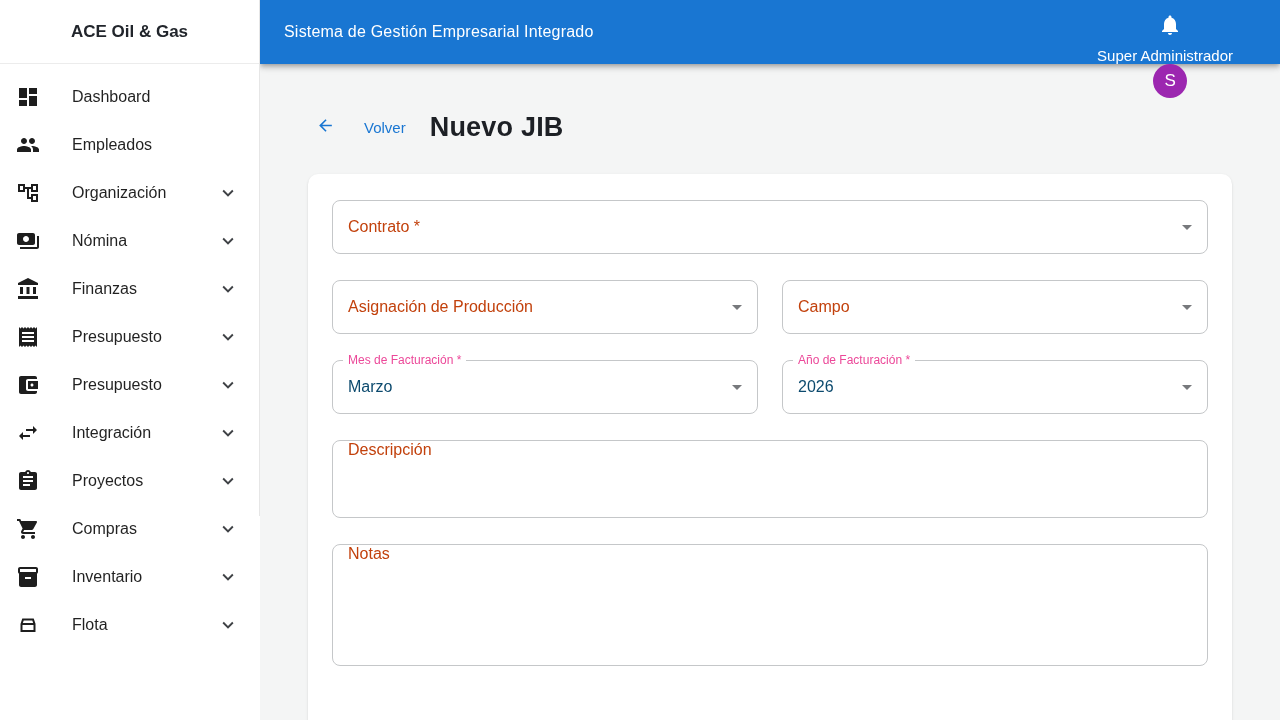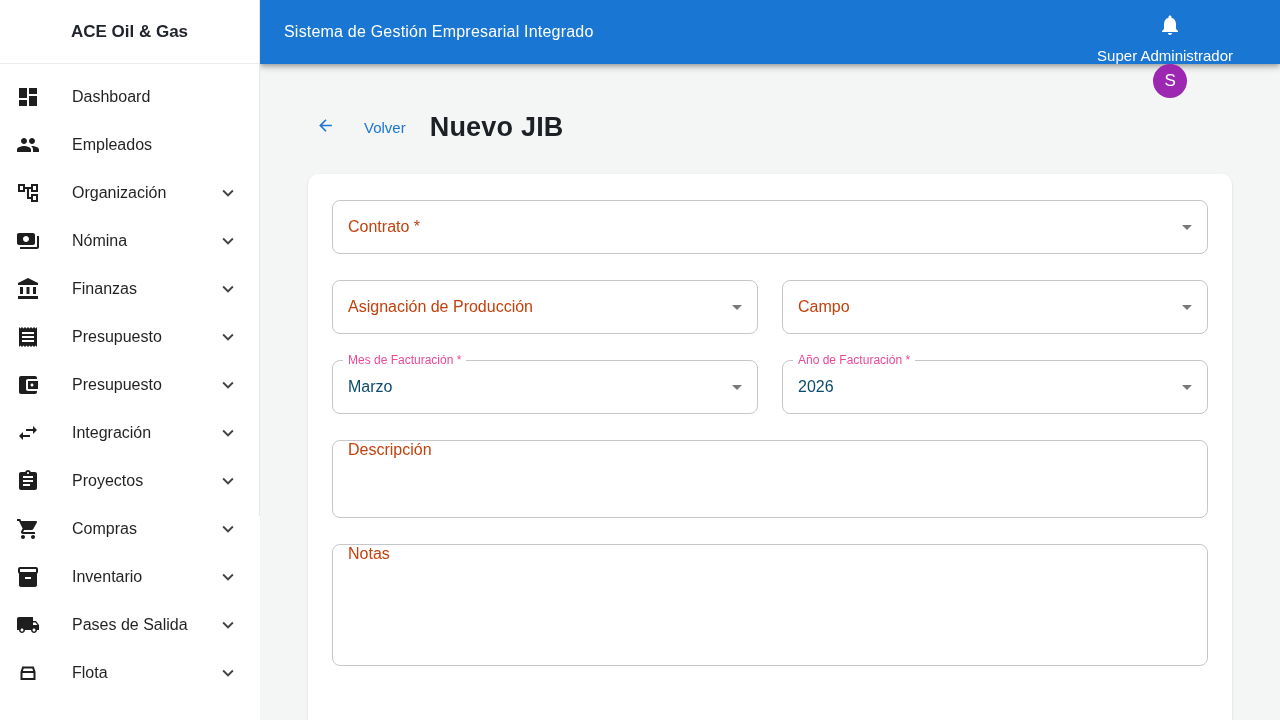--- a/index.html
+++ b/index.html
@@ -184,31 +184,20 @@
           <svg viewBox="0 0 24 24" width="24" height="24" fill="#1e1e1e">
             <path d="M20 2H4c-1 0-2 .9-2 2v3.01c0 .72.43 1.34 1 1.69V20c0 1.1 1.1 2 2 2h14c.9 0 2-.9 2-2V8.7c.57-.35 1-.97 1-1.69V4c0-1.1-1-2-2-2zm-5 12H9v-2h6v2zm5-7H4V4h16v3z"></path>
           </svg>
         </span>
       <span class="nav-label">Inventario</span>
       <span class="nav-chevron"><svg viewBox="0 0 24 24" width="22" height="22" fill="#3f4246">
             <path d="M16.59 8.59 12 13.17 7.41 8.59 6 10l6 6 6-6z"></path>
           </svg></span>
     </div>
 
-    <div class="nav-item">
-      <span class="nav-icon">
-          <svg viewBox="0 0 24 24" width="24" height="24" fill="#1e1e1e">
-            <path d="M20 8h-3V4H3c-1.1 0-2 .9-2 2v11h2c0 1.66 1.34 3 3 3s3-1.34 3-3h6c0 1.66 1.34 3 3 3s3-1.34 3-3h2v-5l-3-4zM6 18.5c-.83 0-1.5-.67-1.5-1.5s.67-1.5 1.5-1.5 1.5.67 1.5 1.5-.67 1.5-1.5 1.5zm13.5-9 1.96 2.5H17V9.5h2.5zm-1.5 9c-.83 0-1.5-.67-1.5-1.5s.67-1.5 1.5-1.5 1.5.67 1.5 1.5-.67 1.5-1.5 1.5z"></path>
-          </svg>
-        </span>
-      <span class="nav-label">Pases de Salida</span>
-      <span class="nav-chevron"><svg viewBox="0 0 24 24" width="22" height="22" fill="#3f4246">
-            <path d="M16.59 8.59 12 13.17 7.41 8.59 6 10l6 6 6-6z"></path>
-          </svg></span>
-    </div>
 
     <div class="nav-item">
       <span class="nav-icon">
           <svg viewBox="0 0 24 24" width="24" height="24" fill="none" stroke="#1e1e1e" stroke-width="2">
             <path d="M5.5 11 7 6.5h10L18.5 11v7h-13v-7z"></path>
             <path d="M5.5 11h13"></path>
           </svg>
         </span>
       <span class="nav-label">Flota</span>
       <span class="nav-chevron"><svg viewBox="0 0 24 24" width="22" height="22" fill="#3f4246">

